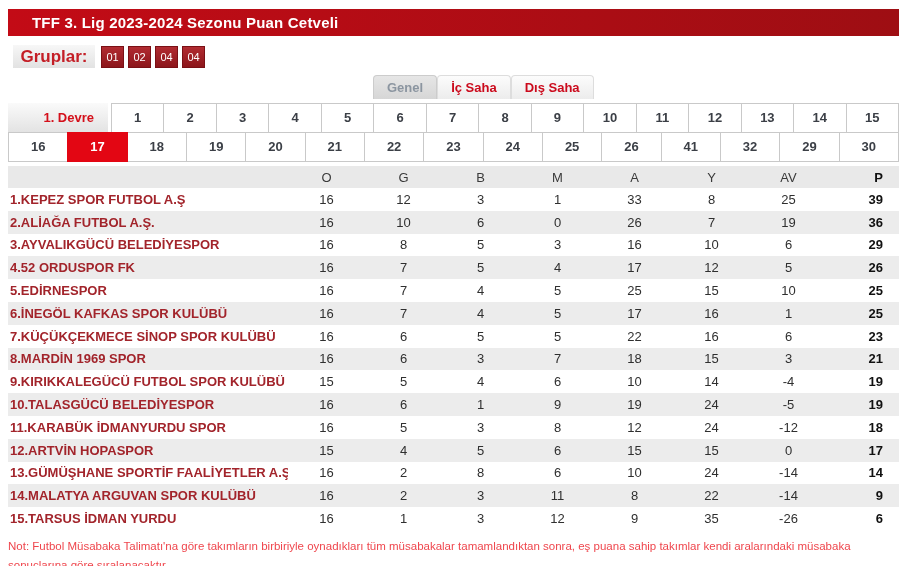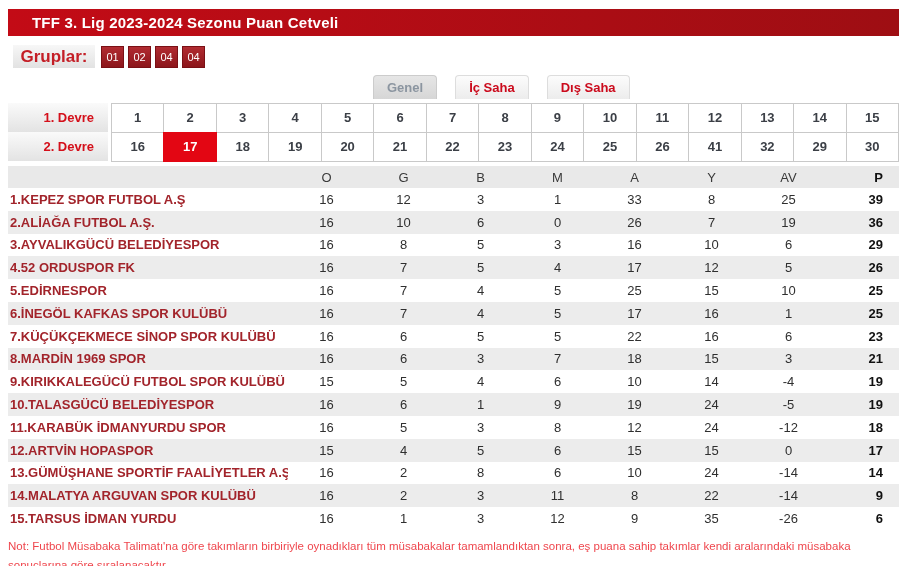--- a/index.html
+++ b/index.html
@@ -26,21 +26,21 @@
     width:23px; height:22px; line-height:21px; text-align:center;
     background: linear-gradient(#b12b31, #8c161b);
     border:1px solid #7a1015; border-radius:0;
     color:#fff; font-weight:normal; font-size:11px; margin-left:4px; cursor:pointer;
   }
   .groups-buttons { display:flex; }
 
   
   .tabs-row { margin: 7px 8px 0 373px; height:24px; display:flex; }
   .tab {
-    height:24px; line-height:23px; padding:0 13px; margin-right:18px;
+    height:24px; line-height:23px; padding:0 13px; margin-right:0;
     border:1px solid #ddd; border-bottom:none; border-radius:4px 4px 0 0;
     background: linear-gradient(#fcfcfc, #ececec);
     color:#cb0a1c; font-weight:bold; font-size:13px; cursor:pointer;
   }
   .tab.active {
     background: linear-gradient(#e6e6e6, #d6d6d6);
     border-color:#ccc; color:#8b95a0; font-weight:bold;
   }
 
   
@@ -119,21 +119,20 @@
           <div class="week-cell">9</div>
           <div class="week-cell">10</div>
           <div class="week-cell">11</div>
           <div class="week-cell">12</div>
           <div class="week-cell">13</div>
           <div class="week-cell">14</div>
           <div class="week-cell">15</div>
         </div>
     </div>
     <div class="week-row">
-      <div class="devre-label">2. Devre</div>
       <div class="week-cells" id="weeks-2">
           <div class="week-cell">16</div>
           <div class="week-cell active">17</div>
           <div class="week-cell">18</div>
           <div class="week-cell">19</div>
           <div class="week-cell">20</div>
           <div class="week-cell">21</div>
           <div class="week-cell">22</div>
           <div class="week-cell">23</div>
           <div class="week-cell">24</div>

